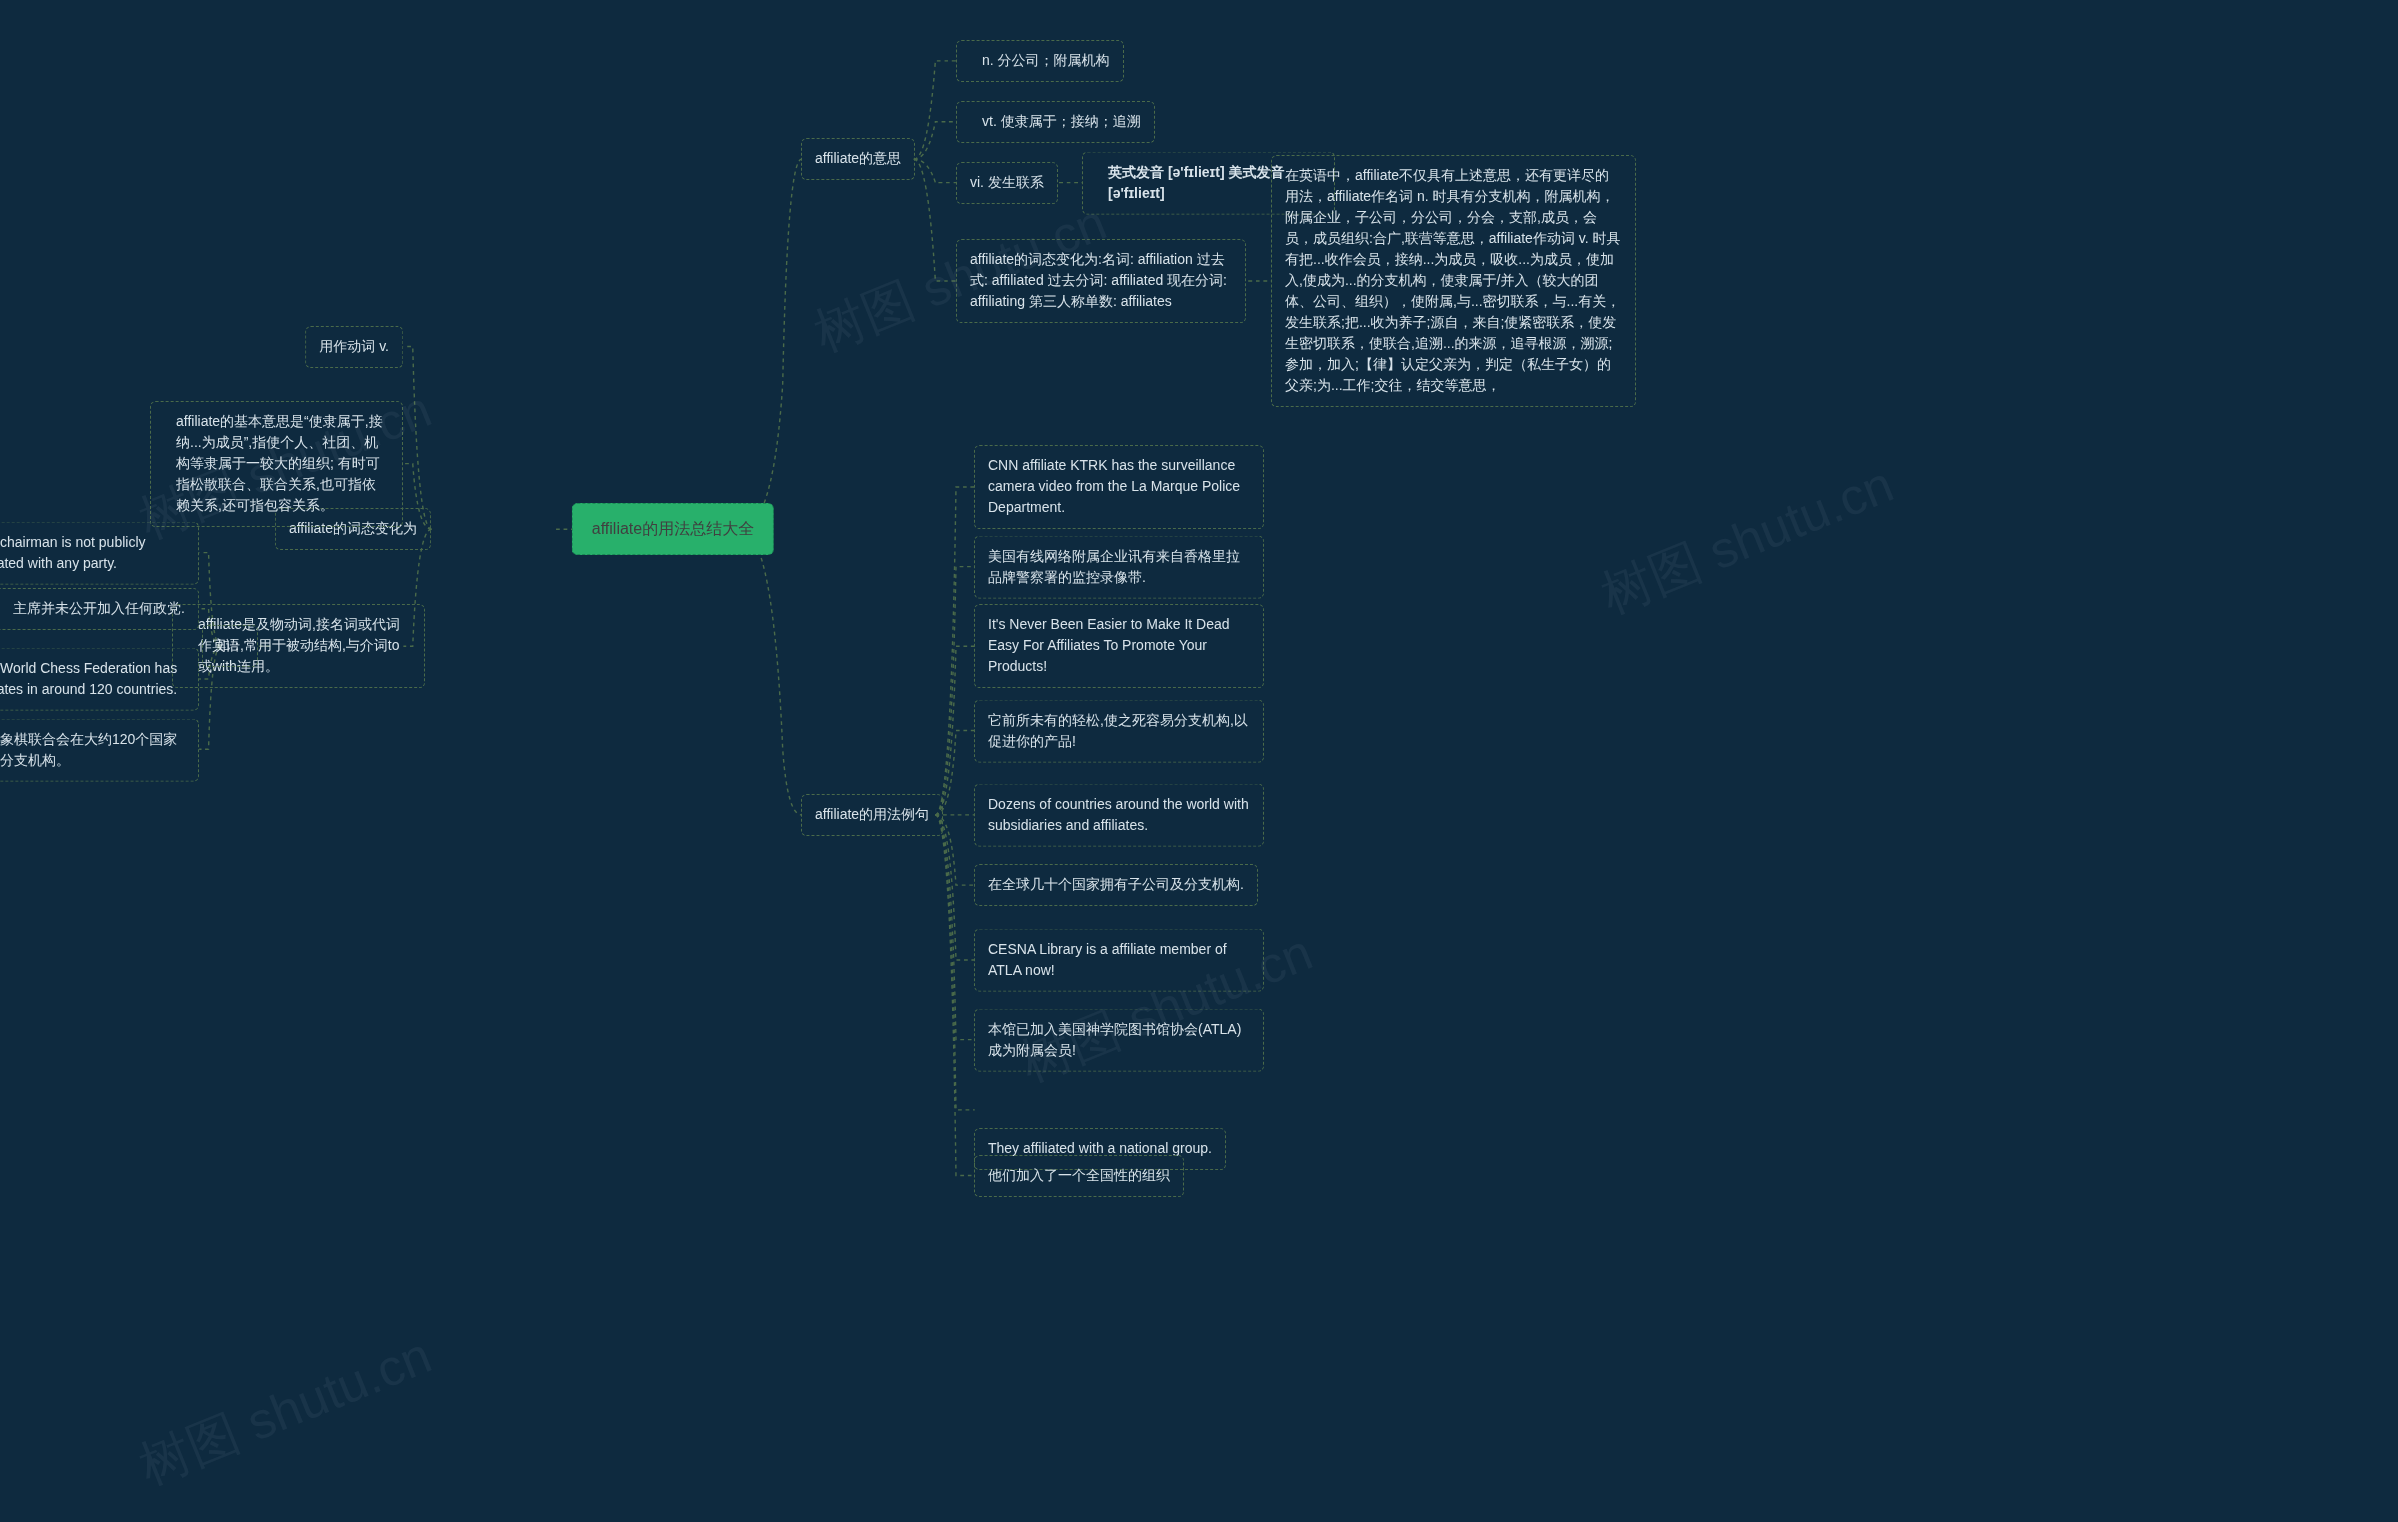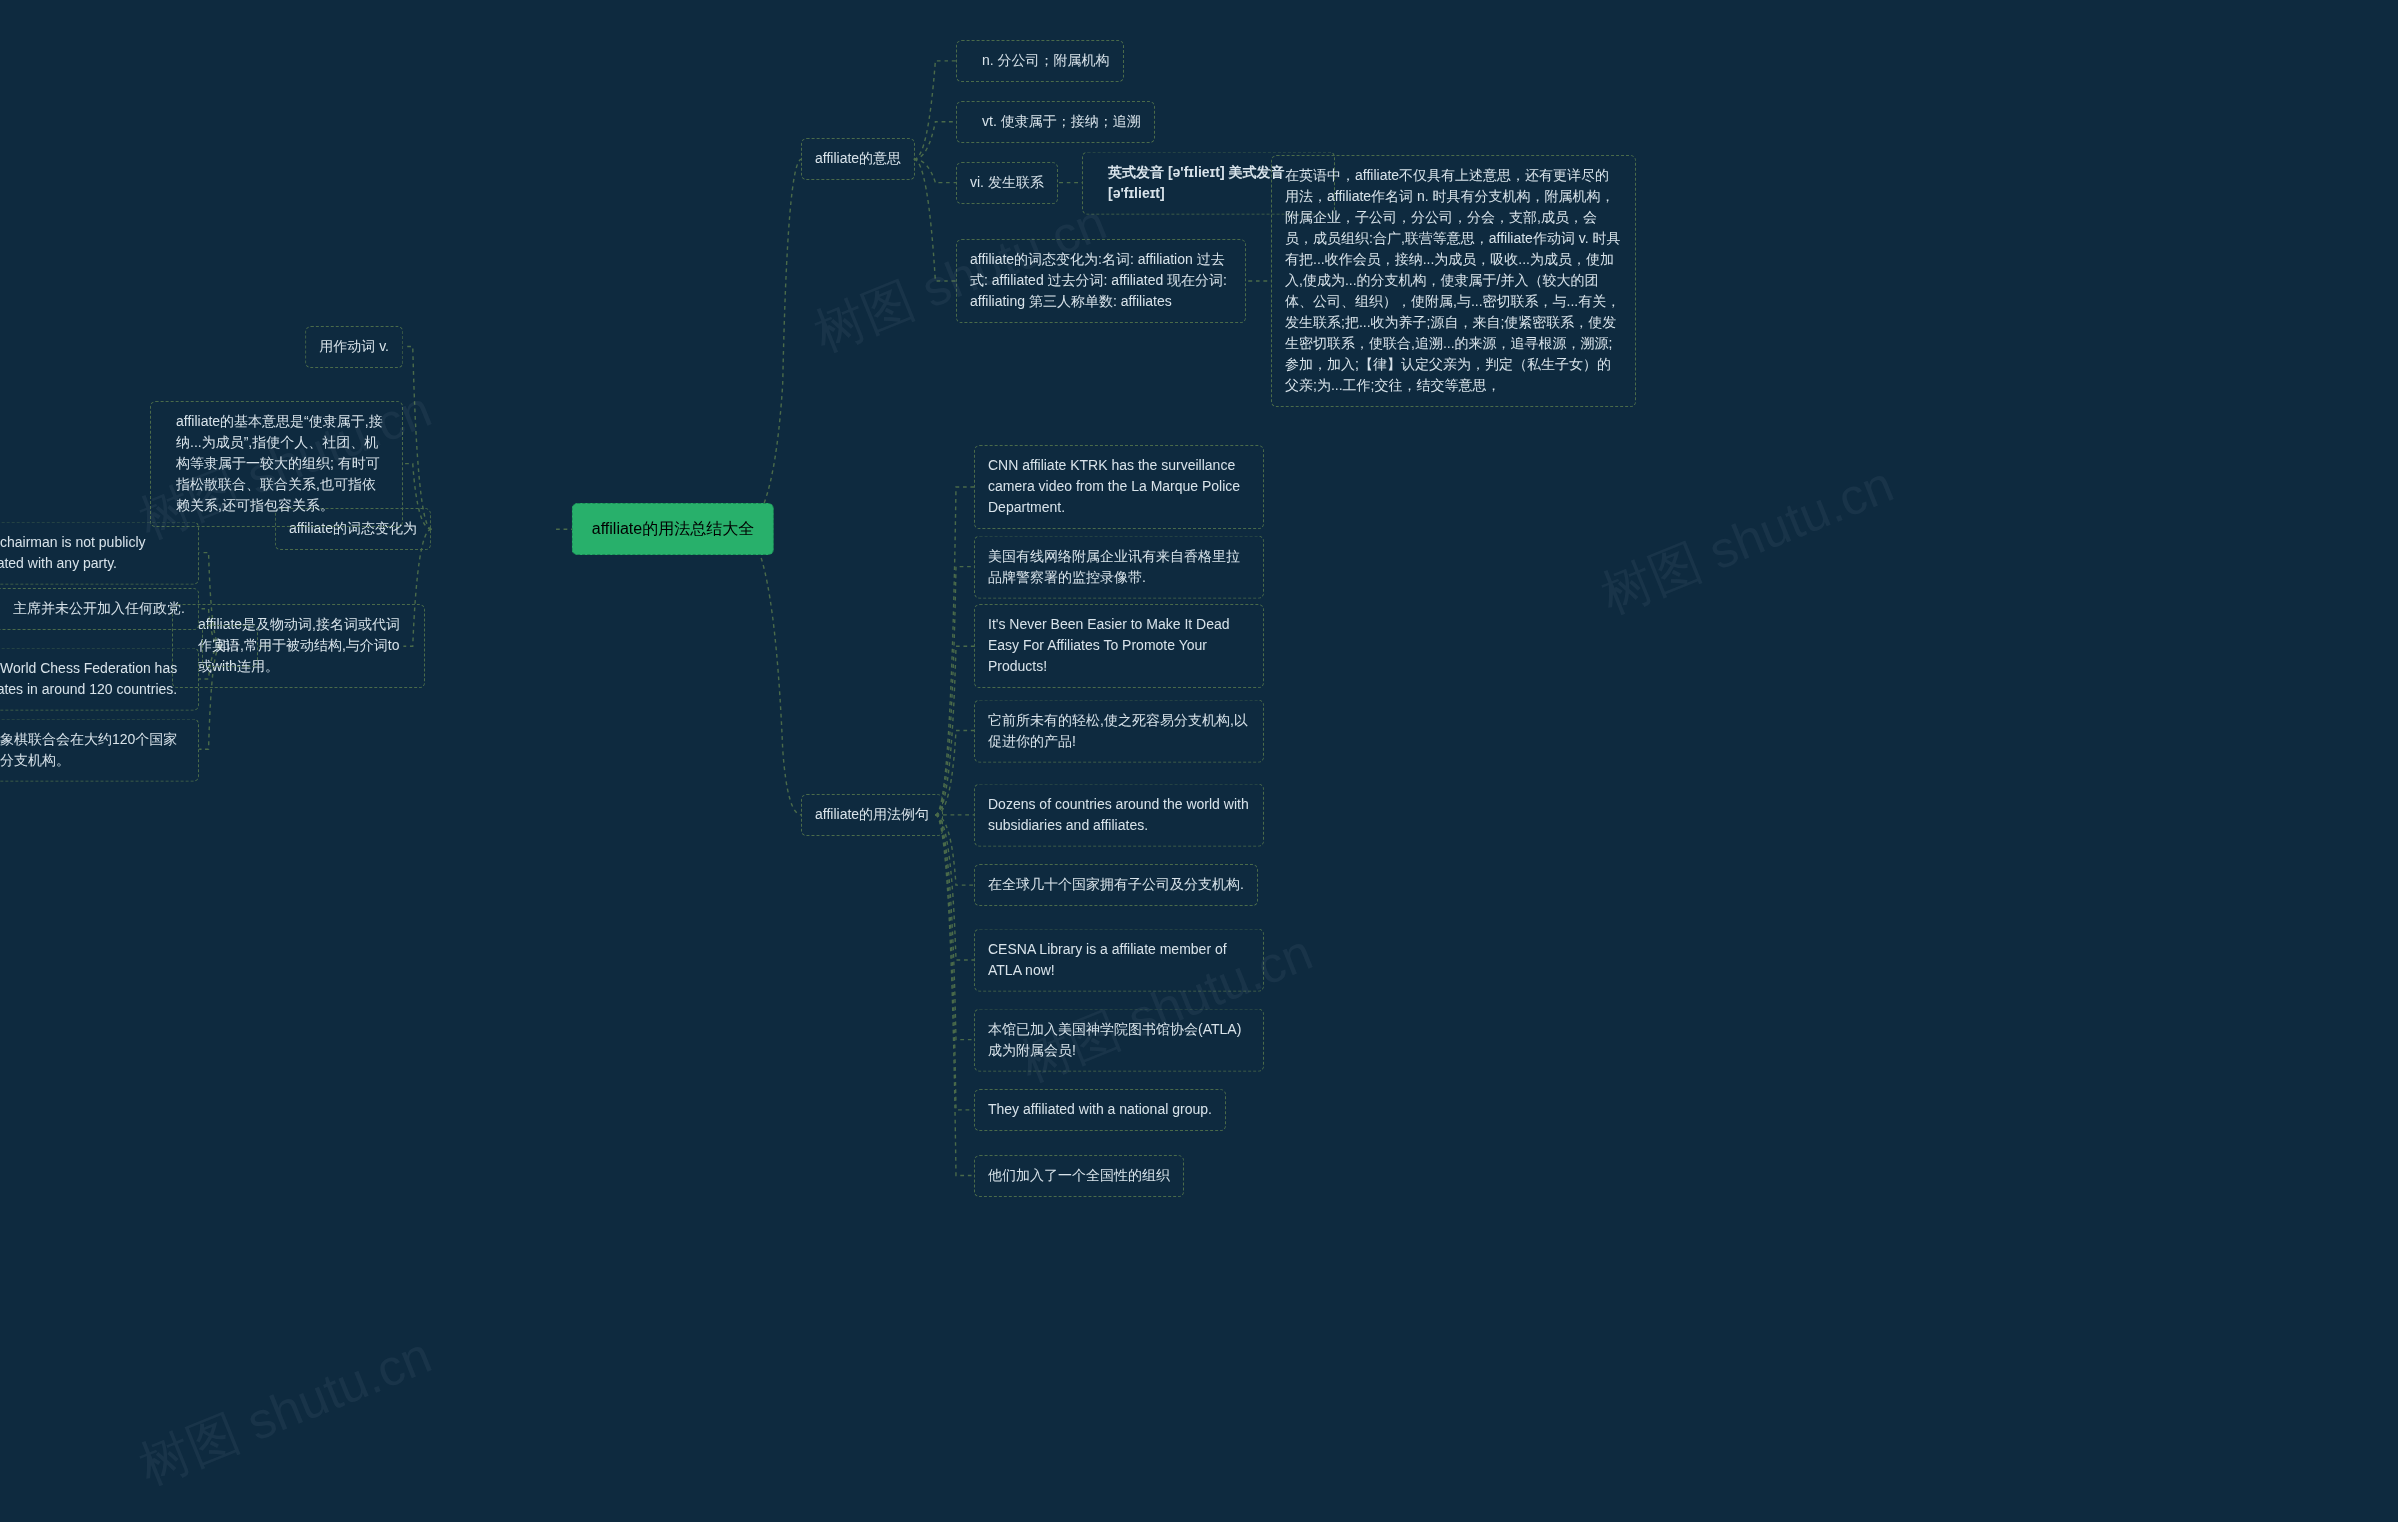--- a/index.html
+++ b/index.html
@@ -31,21 +31,21 @@
     padding: 9.4px 13px;
     border: 1.4px dashed #4a6a4a;
     border-radius: 5.6px;
     font-size: 14px;
     line-height: 1.5;
     transform: translate(0, -50%);
     background: rgba(14,42,63,0.0);
   }
   .node.center {
     background: #28b06b;
-    color: #000000;
+    color: #404040;
     font-weight: 500;
     border: 1.4px dashed #1a8a54;
     font-size: 16px;
     padding: 13px 19px;
     transform: translate(-50%, -50%);
   }
   .node.tight { max-width: 253px; padding-left: 25px; }
   .node.mid   { max-width: 290px; }
   .node.wide  { max-width: 365px; }
   .watermark {
@@ -112,21 +112,21 @@
 
 <div class="node" style="left:801px; top:815px;">affiliate的用法例句</div>
 <div class="node mid" style="left:974px; top:487px;">CNN affiliate KTRK has the surveillance camera video from the La Marque Police Department.</div>
 <div class="node mid" style="left:974px; top:567px;">美国有线网络附属企业讯有来自香格里拉品牌警察署的监控录像带.</div>
 <div class="node mid" style="left:974px; top:646px;">It's Never Been Easier to Make It Dead Easy For Affiliates To Promote Your Products!</div>
 <div class="node mid" style="left:974px; top:731px;">它前所未有的轻松,使之死容易分支机构,以促进你的产品!</div>
 <div class="node mid" style="left:974px; top:815px;">Dozens of countries around the world with subsidiaries and affiliates.</div>
 <div class="node mid" style="left:974px; top:885px;">在全球几十个国家拥有子公司及分支机构.</div>
 <div class="node mid" style="left:974px; top:960px;">CESNA Library is a affiliate member of ATLA now!</div>
 <div class="node mid" style="left:974px; top:1040px;">本馆已加入美国神学院图书馆协会(ATLA)成为附属会员!</div>
-<div class="node mid" style="left:974px; top:1110px;">They affiliated with a national group.</div>
+<div class="node mid" style="left:974px; top:1149px;">They affiliated with a national group.</div>
 <div class="node mid" style="left:974px; top:1176px;">他们加入了一个全国性的组织</div>
 
 <div class="node" style="left:431px; top:529px; transform: translate(-100%, -50%);">affiliate的词态变化为</div>
 <div class="node" style="left:403px; top:347px; transform: translate(-100%, -50%);">用作动词 v.</div>
 <div class="node tight" style="left:403px; top:464px; transform: translate(-100%, -50%);">affiliate的基本意思是“使隶属于,接纳...为成员”,指使个人、社团、机构等隶属于一较大的组织; 有时可指松散联合、联合关系,也可指依赖关系,还可指包容关系。</div>
 <div class="node tight" style="left:425px; top:646px; transform: translate(-100%, -50%);">affiliate是及物动词,接名词或代词作宾语,常用于被动结构,与介词to或with连用。</div>
 <div class="node" style="left:258px; top:646px; transform: translate(-100%, -50%);">如：</div>
 <div class="node tight" style="left:199px; top:553px; transform: translate(-100%, -50%);">The chairman is not publicly affiliated with any party.</div>
 <div class="node tight" style="left:199px; top:609px; transform: translate(-100%, -50%);">主席并未公开加入任何政党.</div>
 <div class="node tight" style="left:199px; top:679px; transform: translate(-100%, -50%);">The World Chess Federation has affiliates in around 120 countries.</div>

